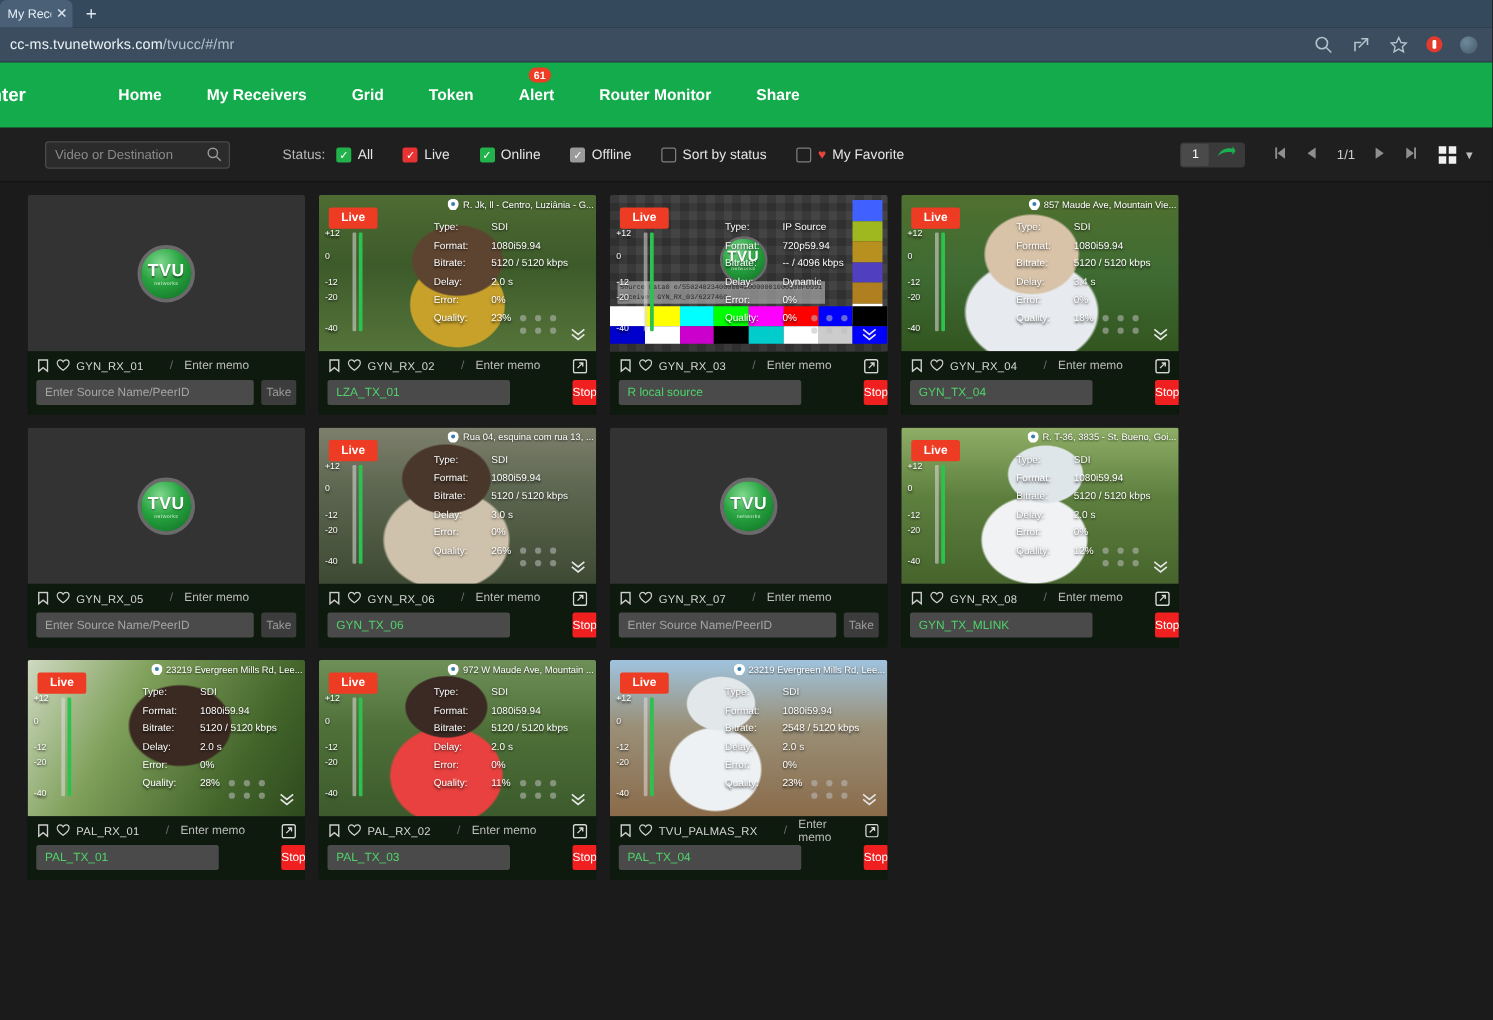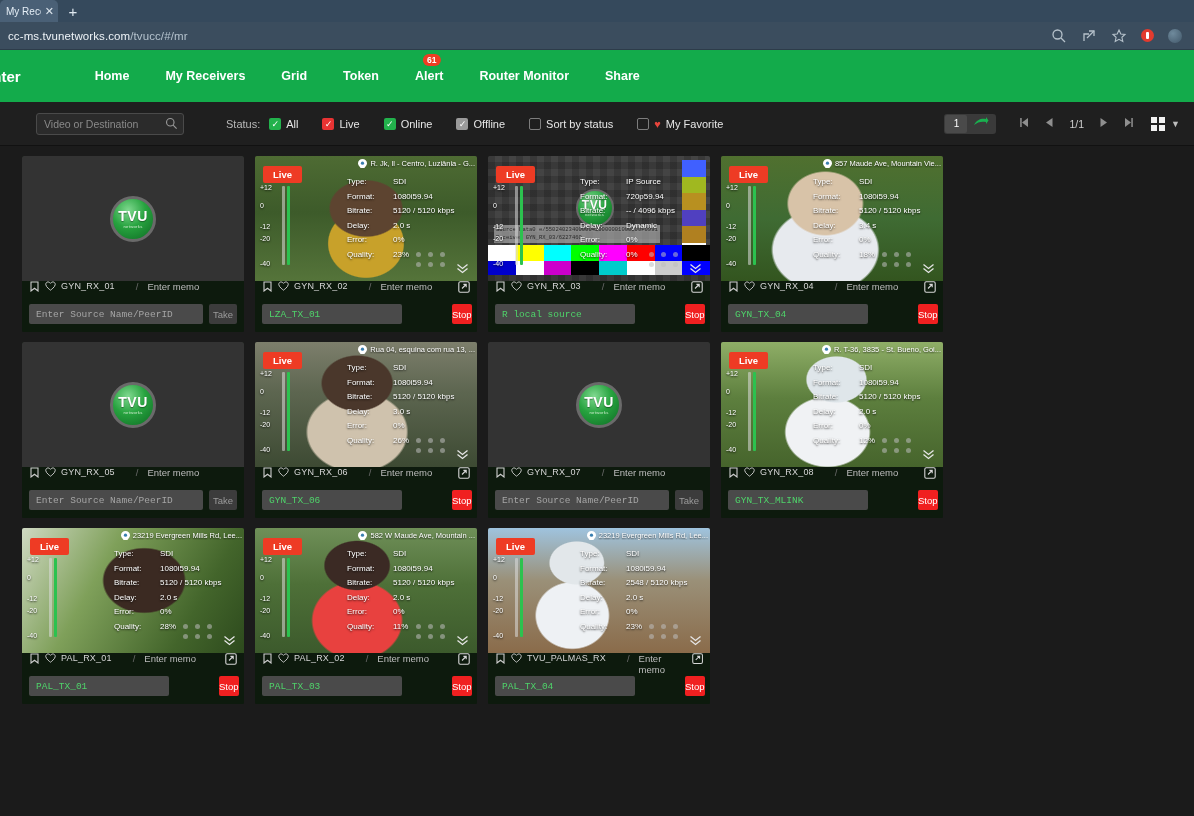--- a/index.html
+++ b/index.html
@@ -209,34 +209,34 @@
   .stats .k { width:46px; color:#ffffff; }
   .stats .v { color:#ffffff; }
 
   .grip { position:absolute; right:30px; bottom:14px; z-index:3;
     display:grid; grid-template-columns:repeat(3,7px); gap:5px; }
   .grip i { width:5px;height:5px;border-radius:50%;background:rgba(190,190,190,.55); }
   .chev { position:absolute; right:8px; bottom:6px; z-index:4; color:#e6e6e6; font-size:11px;
     line-height:.7; cursor:pointer; }
 
   .cardmeta {
-    height:23px; display:flex; padding:0 7px; gap:5px;
+    height:23px; display:flex; align-items:center; padding:0 7px; gap:5px;
     background:#0d1a0d; font-size:9.5px; color:#d8d8d8;
   }
   .mico { width:11px;height:11px;flex:none;cursor:pointer; }
   .rxname { color:#d6d6d6; font-size:9px; letter-spacing:.2px; }
   .slash { color:#6d6d6d; margin:0 4px 0 16px; }
   .memo { color:#bdbdbd; font-size:9.5px; cursor:pointer; }
   .ext { margin-left:auto; width:12px;height:12px; cursor:pointer; }
 
   .cardctl { display:flex; align-items:center; gap:6px; padding:0 7px 8px 7px; background:#0d1a0d; }
   .srcinput {
     flex:1; height:20px; background:#4a4a4a; border:none; border-radius:2px;
     font-size:9.5px; padding:0 7px; color:#4fd36a; outline:none;
-    font-family:Liberation Mono, monospace;
+    font-family:Liberation Sans, sans-serif;
   }
   .srcinput::placeholder { color:#a5a5a5; }
   .srcinput.empty { color:#a5a5a5; }
   .btn {
     width:28px; height:20px; border:none; border-radius:2px; font-size:9.5px; cursor:pointer;
     font-family:"Liberation Sans", sans-serif;
   }
   .btn.stop { background:#f02020; color:#fff; font-weight:normal;margin-left:44px; }
   .btn.take { background:#3c3c3c; color:#9b9b9b; }
 </style>
@@ -961,21 +961,21 @@
     </div>
     <div class="card">
       <div class="thumb">
         <div class="ph ph6"></div>
         <div class="live-badge">Live</div>
         <div class="geo">
           <span class="pin"><svg viewBox="0 0 10 12">
               <path d="M5 0 C2.2 0 0 2.1 0 4.8 C0 8 5 12 5 12 C5 12 10 8 10 4.8 C10 2.1 7.8 0 5 0 Z" fill="#ffffff"></path>
               <circle cx="5" cy="4.7" r="1.8" fill="#3a7fb0"></circle>
             </svg></span>
-          <span>582 W Maude Ave, Mountain ...</span>
+          <span>972 W Maude Ave, Mountain ...</span>
         </div>
         <div class="meter">
           <span class="lbl" style="top:0%">+12</span>
           <span class="lbl" style="top:22%">0</span>
           <span class="lbl" style="top:47%">-12</span>
           <span class="lbl" style="top:62%">-20</span>
           <span class="lbl" style="top:92%">-40</span>
           <span class="meter-bars">
             <i></i>
             <i class="on"></i>

